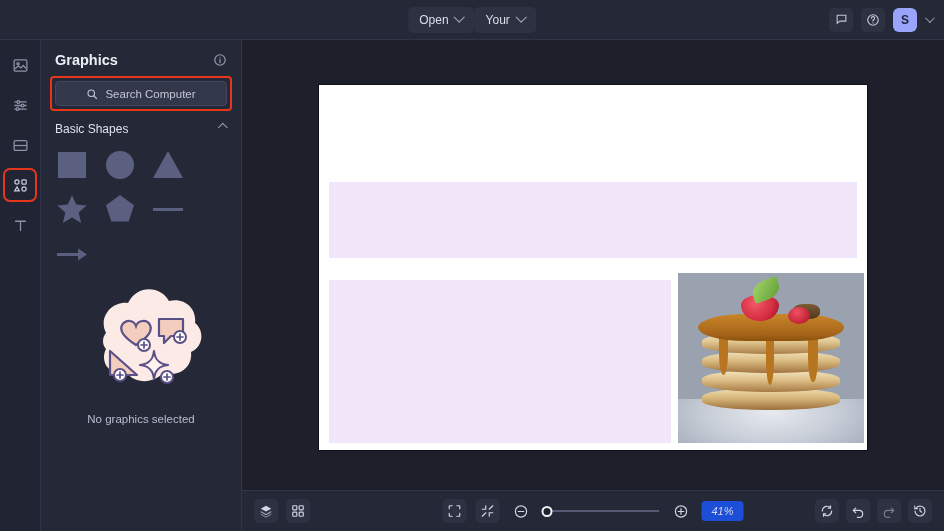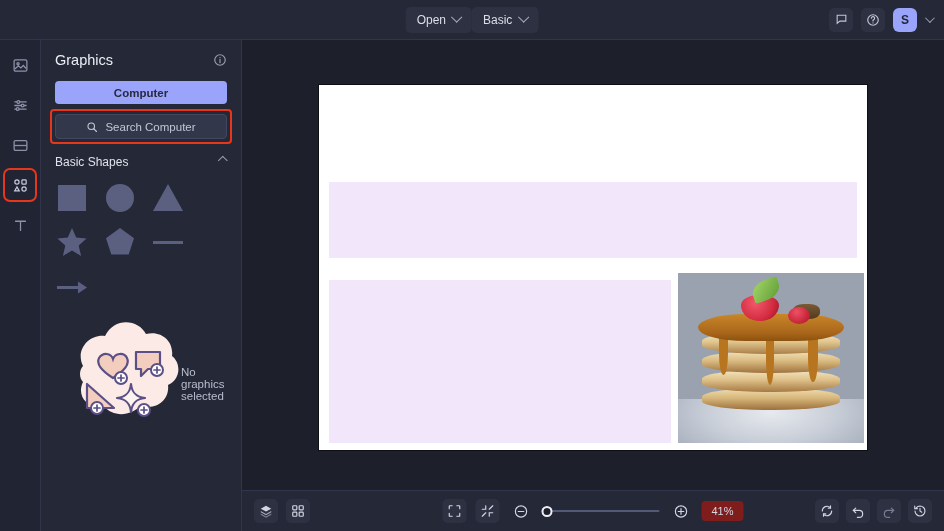--- a/index.html
+++ b/index.html
@@ -70,21 +70,21 @@
   }
   .rail-item.annot { outline:2.5px solid #e8361b; outline-offset:2px; border-radius:3px; }
 
   
   .panel {
     position:absolute; top:40px; left:41px; width:201px; height:491px;
     background:#252836; border-right:1px solid #31344a;
     padding:12px 14px 0 14px; overflow:hidden;
   }
   .panel-head { display:flex; align-items:center; justify-content:space-between; margin-bottom:13px; }
-  .panel-title { font-size:14.5px; color:#eceef6; font-weight:normal; }
+  .panel-title { font-size:14.5px; color:#eceef6; font-weight:bold; }
   .btn-primary {
     width:100%; height:23px; border-radius:4px;
     background:#9aa4fb; color:#262a3f;
     font-size:11.5px; font-weight:bold;
     display:flex; align-items:center; justify-content:center;
     cursor:pointer; margin-bottom:10px;
   }
   .btn-search-wrap { position:relative; margin-bottom:16px; }
   .btn-search-wrap.annot::after {
     content:""; position:absolute; inset:-5px; border:2.5px solid #e8361b; border-radius:4px; pointer-events:none;
@@ -99,21 +99,21 @@
     display:flex; align-items:flex-start; justify-content:space-between;
     margin-bottom:11px; cursor:pointer;gap:36px;
   }
   .section-title { font-size:12px; color:#dfe1ec; }
   .caret-up { width:7px; height:7px; border-left:1.5px solid #9a9dae; border-top:1.5px solid #9a9dae;
               transform:rotate(45deg) translate(1px,2px); }
 
   .shape-grid { display:flex; flex-wrap:wrap; gap:11px 14px; margin-bottom:18px; }
   .shape-cell { width:34px; height:34px; display:flex; align-items:center; justify-content:center; cursor:pointer; }
 
-  .empty-wrap { display:flex; flex-direction:row; align-items:center; margin-top:8px; }
+  .empty-wrap { display:flex; flex-direction:column; align-items:center; margin-top:8px; }
   .empty-caption { font-size:11.5px; color:#b9bccd; margin-top:4px; }
 
   
   .workspace {
     position:absolute; top:40px; left:242px; width:702px; height:450px;
     background:#1d1f2b;
   }
   .canvas {
     position:absolute; left:77px; top:45px; width:548px; height:365px;
     background:#ffffff; box-shadow:0 0 0 1px #0d0e16;
@@ -176,39 +176,39 @@
   }
   .tool.flat { background:transparent; }
   .slider { position:relative; width:118px; height:14px; display:flex; align-items:center; cursor:pointer; }
   .slider .track { width:100%; height:2px; background:#545974; border-radius:2px; }
   .slider .knob {
     position:absolute; left:0; width:11px; height:11px; border-radius:50%;
     background:#1d1f2b; border:2.2px solid #eef0f6;
   }
   .zoomval {
     min-width:42px; height:20px; padding:0 7px; border-radius:4px;
-    background:#7f1d1d; display:flex; align-items:center; justify-content:center;
-    font-size:11px; color:#d4d7e4; cursor:pointer;
+    background:#1d4ed8; display:flex; align-items:center; justify-content:center;
+    font-size:11px; color:#d4d7e4; cursor:pointer;font-style:italic;
   }
   svg { display:block; }
 </style>
 </head>
 <body>
 
 <div id="app">
 
   <div class="header">
 
     <div class="header-center">
       <div class="hbtn">
         <span>Open</span>
         <span class="chev"></span>
       </div>
       <div class="hbtn">
-        <span>Basic</span>
+        <span>Your</span>
         <span class="chev"></span>
       </div>
     </div>
 
     <div class="header-right">
       <div class="iconbtn">
         <span>
           <svg width="13" height="13" viewBox="0 0 24 24" fill="none" stroke="#c2c5d5" stroke-width="2">
             <path d="M4 4h16v11H9l-5 4z"></path>
           </svg>
@@ -280,21 +280,20 @@
       <span class="panel-title">Graphics</span>
       <span>
         <svg width="14" height="14" viewBox="0 0 24 24" fill="none" stroke="#9a9eb3" stroke-width="2">
           <circle cx="12" cy="12" r="9"></circle>
           <path d="M12 11v5.5" stroke-linecap="round"></path>
           <circle cx="12" cy="7.8" r="1.1" fill="#9a9eb3" stroke="none"></circle>
         </svg>
       </span>
     </div>
 
-    <div class="btn-primary">Computer</div>
 
     <div class="btn-search-wrap annot">
       <div class="btn-search">
         <span>
           <svg width="12" height="12" viewBox="0 0 24 24" fill="none" stroke="#c3c6d6" stroke-width="2.2">
             <circle cx="10.5" cy="10.5" r="6.5"></circle>
             <path d="M15.5 15.5L21 21" stroke-linecap="round"></path>
           </svg>
         </span>
         <span>Search Computer</span>

